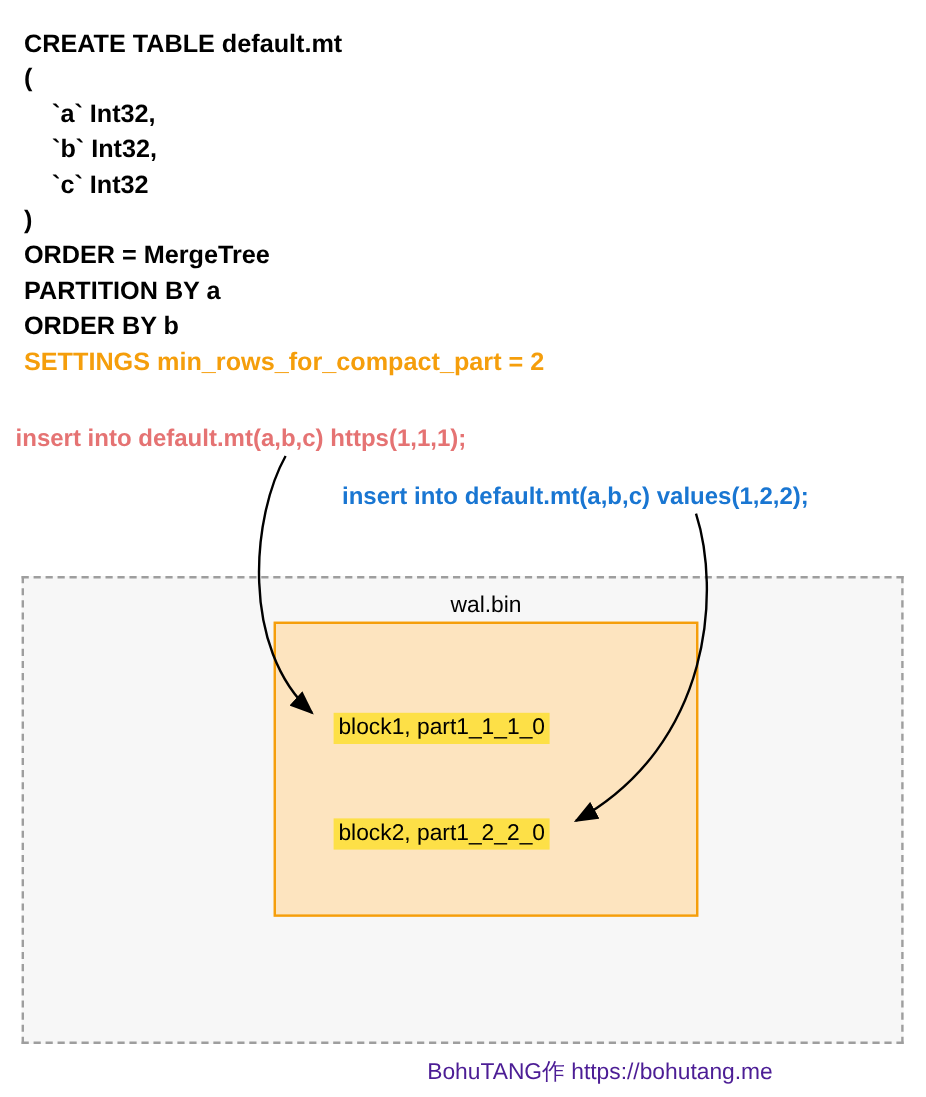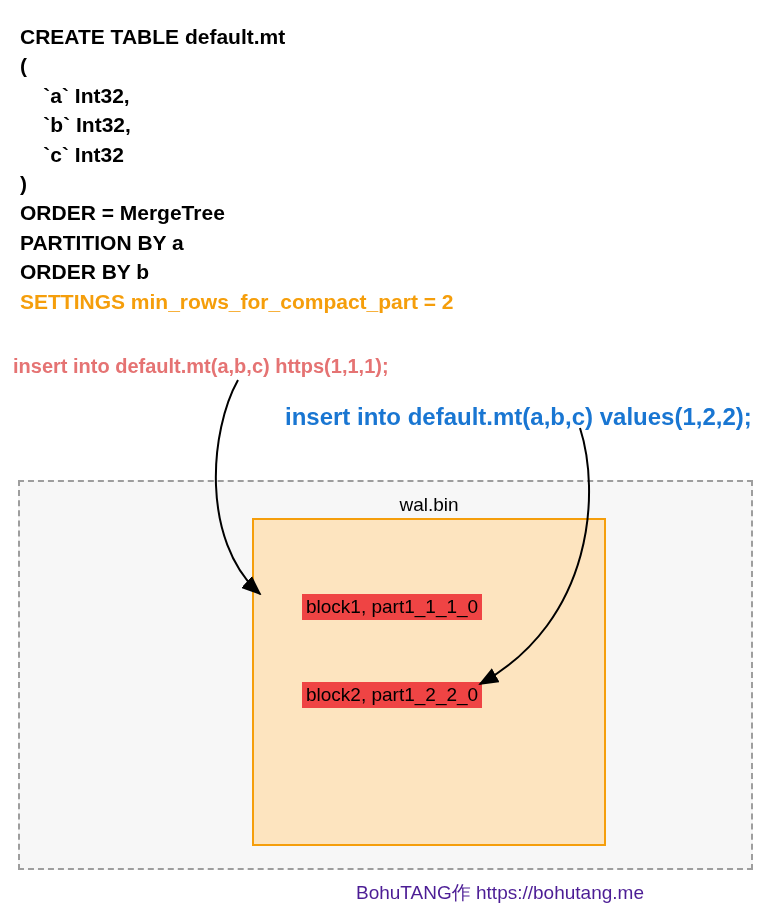--- a/index.html
+++ b/index.html
@@ -29,54 +29,53 @@
     left: 13px;
     top: 355px;
     font-size: 20px;
     font-weight: bold;
     color: #e57373;
   }
   .insert2 {
     position: absolute;
     left: 285px;
     top: 403px;
-    font-size: 24px;
+    font-size: 20px;
     font-weight: bold;
     color: #1976d2;
   }
   .storage-box {
     position: absolute;
     left: 18px;
     top: 480px;
     width: 735px;
     height: 390px;
     border: 2px dashed #9e9e9e;
     background: #f7f7f7;
   }
   .wal-box {
     position: absolute;
     left: 208px;
     top: 36px;
     width: 354px;
-    height: 328px;
+    height: 246px;
     border: 2px solid #f59e0b;
     background: #fde4bf;
-    margin-left: 24px;
   }
   .wal-label {
     position: absolute;
     left: 50%;
     transform: translateX(-50%);
     top: -26px;
     font-size: 19px;
     color: #000;
   }
   .block-badge {
     position: absolute;
-    background: #ef4444;
+    background: #fde047;
     color: #000;
     font-size: 19px;
     padding: 2px 4px;
   }
   .block1 { left: 48px; top: 74px; }
   .block2 { left: 48px; top: 162px; }
   .credit {
     position: absolute;
     left: 356px;
     top: 880px;

